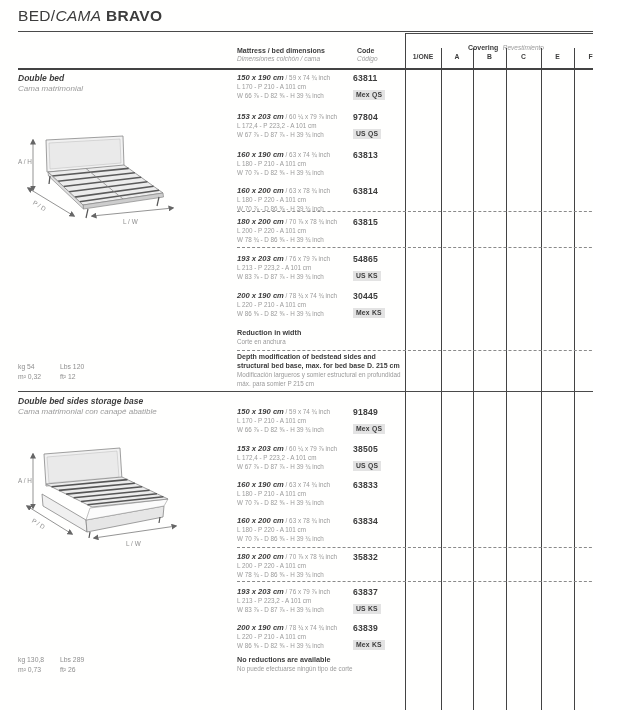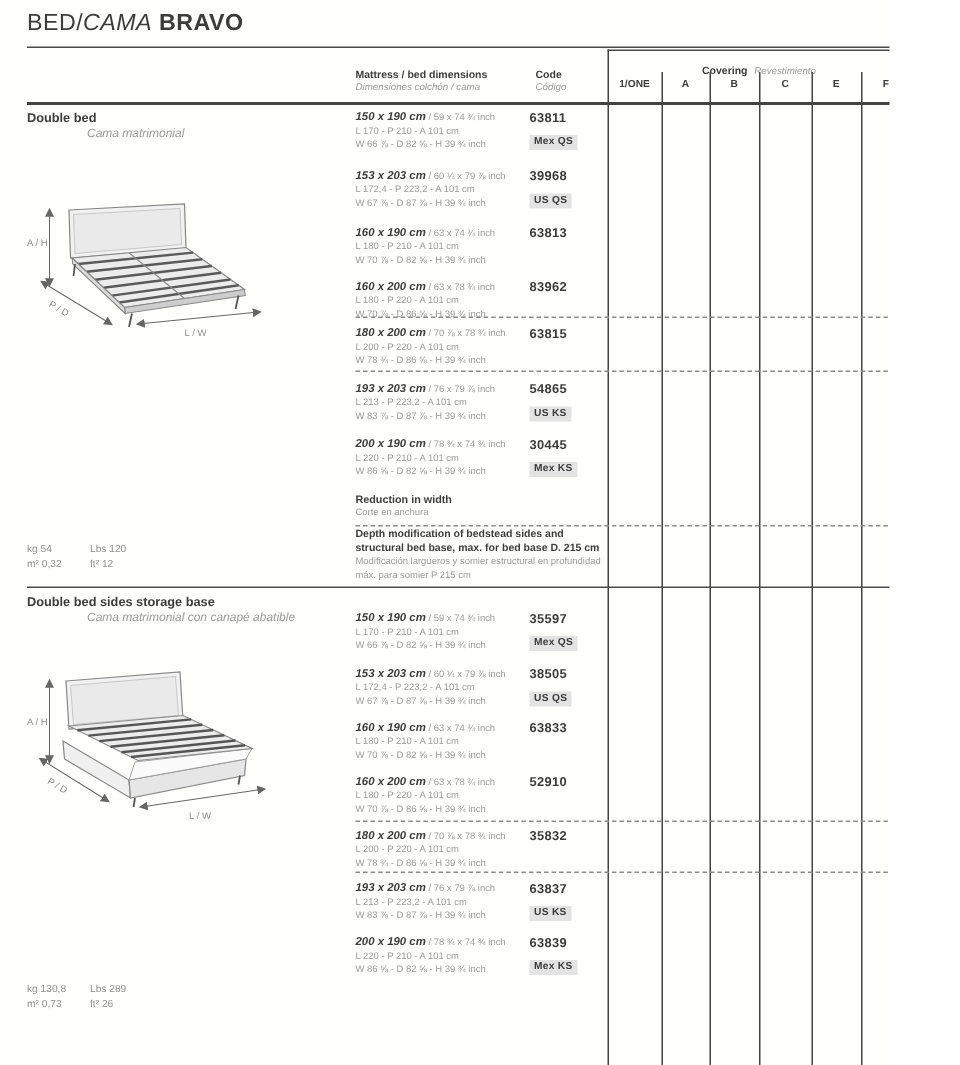--- a/index.html
+++ b/index.html
@@ -13,22 +13,22 @@
   .title .it{font-style:italic;}
   .title .b{font-weight:700;}
   .thead{position:absolute;white-space:nowrap;}
   .th-en{font-size:7px;font-weight:700;color:#3c3c3c;line-height:9px;}
   .th-es{font-size:6.5px;font-style:italic;color:#9a9a9a;line-height:8px;}
   .cov{position:absolute;left:405px;top:36px;width:202px;text-align:center;white-space:nowrap;}
   .cov .en{font-size:7px;font-weight:700;}
   .cov .es{font-size:6.5px;font-style:italic;color:#9a9a9a;}
   .colhead{position:absolute;top:53px;text-align:center;font-size:6.8px;font-weight:700;color:#3c3c3c;}
   .sec{position:absolute;left:18px;white-space:nowrap;}
-  .sec .en{font-size:8.5px;font-weight:700;line-height:10.5px;}
-  .sec .es{font-size:8px;font-style:italic;color:#9a9a9a;line-height:9.5px;margin-left:40px;}
+  .sec .en{font-size:8.5px;font-weight:700;line-height:10.5px;font-style:italic;}
+  .sec .es{font-size:8px;font-style:italic;color:#9a9a9a;line-height:9.5px;}
   .specrow{position:absolute;left:237px;width:170px;}
   .dims{position:absolute;left:0;top:0;width:120px;white-space:nowrap;}
   .l1{font-size:7.6px;color:#3c3c3c;line-height:10px;}
   .l1 b{font-weight:700;font-style:italic;}
   .inch{font-size:6.3px;color:#9a9a9a;font-weight:400;}
   .l2{font-size:6.3px;color:#9a9a9a;line-height:8.6px;}
   .codecol{position:absolute;left:116px;top:1px;width:50px;}
   .codenum{font-size:8.6px;font-weight:700;color:#3c3c3c;line-height:9px;letter-spacing:.2px;}
   .badge{display:inline-block;background:#e3e3e3;font-size:6.8px;font-weight:700;color:#3c3c3c;padding:1px 3px 1.5px;margin-top:3px;letter-spacing:.2px;}
   .note{position:absolute;left:237px;white-space:nowrap;}
@@ -144,21 +144,21 @@
     </div>
   </div>
 
   <div class="specrow" style="top:112px">
     <div class="dims">
       <div class="l1"><b>153 x 203 cm</b><span class="inch"> / 60 ¼ x 79 ⅞ inch</span></div>
       <div class="l2">L 172,4 - P 223,2 - A 101 cm</div>
       <div class="l2">W 67 ⅞ - D 87 ⅞ - H 39 ¾ inch</div>
     </div>
     <div class="codecol">
-      <div class="codenum">39968</div>
+      <div class="codenum">97804</div>
       <div class="badge">US QS</div>
     </div>
   </div>
 
   <div class="specrow" style="top:150px">
     <div class="dims">
       <div class="l1"><b>160 x 190 cm</b><span class="inch"> / 63 x 74 ¾ inch</span></div>
       <div class="l2">L 180 - P 210 - A 101 cm</div>
       <div class="l2">W 70 ⅞ - D 82 ⅝ - H 39 ¾ inch</div>
     </div>
@@ -167,21 +167,21 @@
     </div>
   </div>
 
   <div class="specrow" style="top:186px">
     <div class="dims">
       <div class="l1"><b>160 x 200 cm</b><span class="inch"> / 63 x 78 ¾ inch</span></div>
       <div class="l2">L 180 - P 220 - A 101 cm</div>
       <div class="l2">W 70 ⅞ - D 86 ⅝ - H 39 ¾ inch</div>
     </div>
     <div class="codecol">
-      <div class="codenum">83962</div>
+      <div class="codenum">63814</div>
     </div>
   </div>
 
   <div class="specrow" style="top:217px">
     <div class="dims">
       <div class="l1"><b>180 x 200 cm</b><span class="inch"> / 70 ⅞ x 78 ¾ inch</span></div>
       <div class="l2">L 200 - P 220 - A 101 cm</div>
       <div class="l2">W 78 ¾ - D 86 ⅝ - H 39 ¾ inch</div>
     </div>
     <div class="codecol">
@@ -273,21 +273,21 @@
     <text x="110" y="102">L / W</text>
   </svg>
 
   <div class="specrow" style="top:407px">
     <div class="dims">
       <div class="l1"><b>150 x 190 cm</b><span class="inch"> / 59 x 74 ¾ inch</span></div>
       <div class="l2">L 170 - P 210 - A 101 cm</div>
       <div class="l2">W 66 ⅞ - D 82 ⅝ - H 39 ¾ inch</div>
     </div>
     <div class="codecol">
-      <div class="codenum">35597</div>
+      <div class="codenum">91849</div>
       <div class="badge">Mex QS</div>
     </div>
   </div>
 
   <div class="specrow" style="top:444px">
     <div class="dims">
       <div class="l1"><b>153 x 203 cm</b><span class="inch"> / 60 ¼ x 79 ⅞ inch</span></div>
       <div class="l2">L 172,4 - P 223,2 - A 101 cm</div>
       <div class="l2">W 67 ⅞ - D 87 ⅞ - H 39 ¾ inch</div>
     </div>
@@ -308,21 +308,21 @@
     </div>
   </div>
 
   <div class="specrow" style="top:516px">
     <div class="dims">
       <div class="l1"><b>160 x 200 cm</b><span class="inch"> / 63 x 78 ¾ inch</span></div>
       <div class="l2">L 180 - P 220 - A 101 cm</div>
       <div class="l2">W 70 ⅞ - D 86 ⅝ - H 39 ¾ inch</div>
     </div>
     <div class="codecol">
-      <div class="codenum">52910</div>
+      <div class="codenum">63834</div>
     </div>
   </div>
 
   <div class="specrow" style="top:552px">
     <div class="dims">
       <div class="l1"><b>180 x 200 cm</b><span class="inch"> / 70 ⅞ x 78 ¾ inch</span></div>
       <div class="l2">L 200 - P 220 - A 101 cm</div>
       <div class="l2">W 78 ¾ - D 86 ⅝ - H 39 ¾ inch</div>
     </div>
     <div class="codecol">
@@ -347,19 +347,23 @@
       <div class="l1"><b>200 x 190 cm</b><span class="inch"> / 78 ¾ x 74 ¾ inch</span></div>
       <div class="l2">L 220 - P 210 - A 101 cm</div>
       <div class="l2">W 86 ⅝ - D 82 ⅝ - H 39 ¾ inch</div>
     </div>
     <div class="codecol">
       <div class="codenum">63839</div>
       <div class="badge">Mex KS</div>
     </div>
   </div>
 
+  <div class="note" style="top:655px">
+    <div class="en">No reductions are available</div>
+    <div class="es">No puede efectuarse ningún tipo de corte</div>
+  </div>
 
   <div class="wt" style="top:655px">
     <div><span>kg 130,8</span><span>Lbs 289</span></div>
     <div><span>m² 0,73</span><span>ft² 26</span></div>
   </div>
 
 </div>
 
 </body></html>

